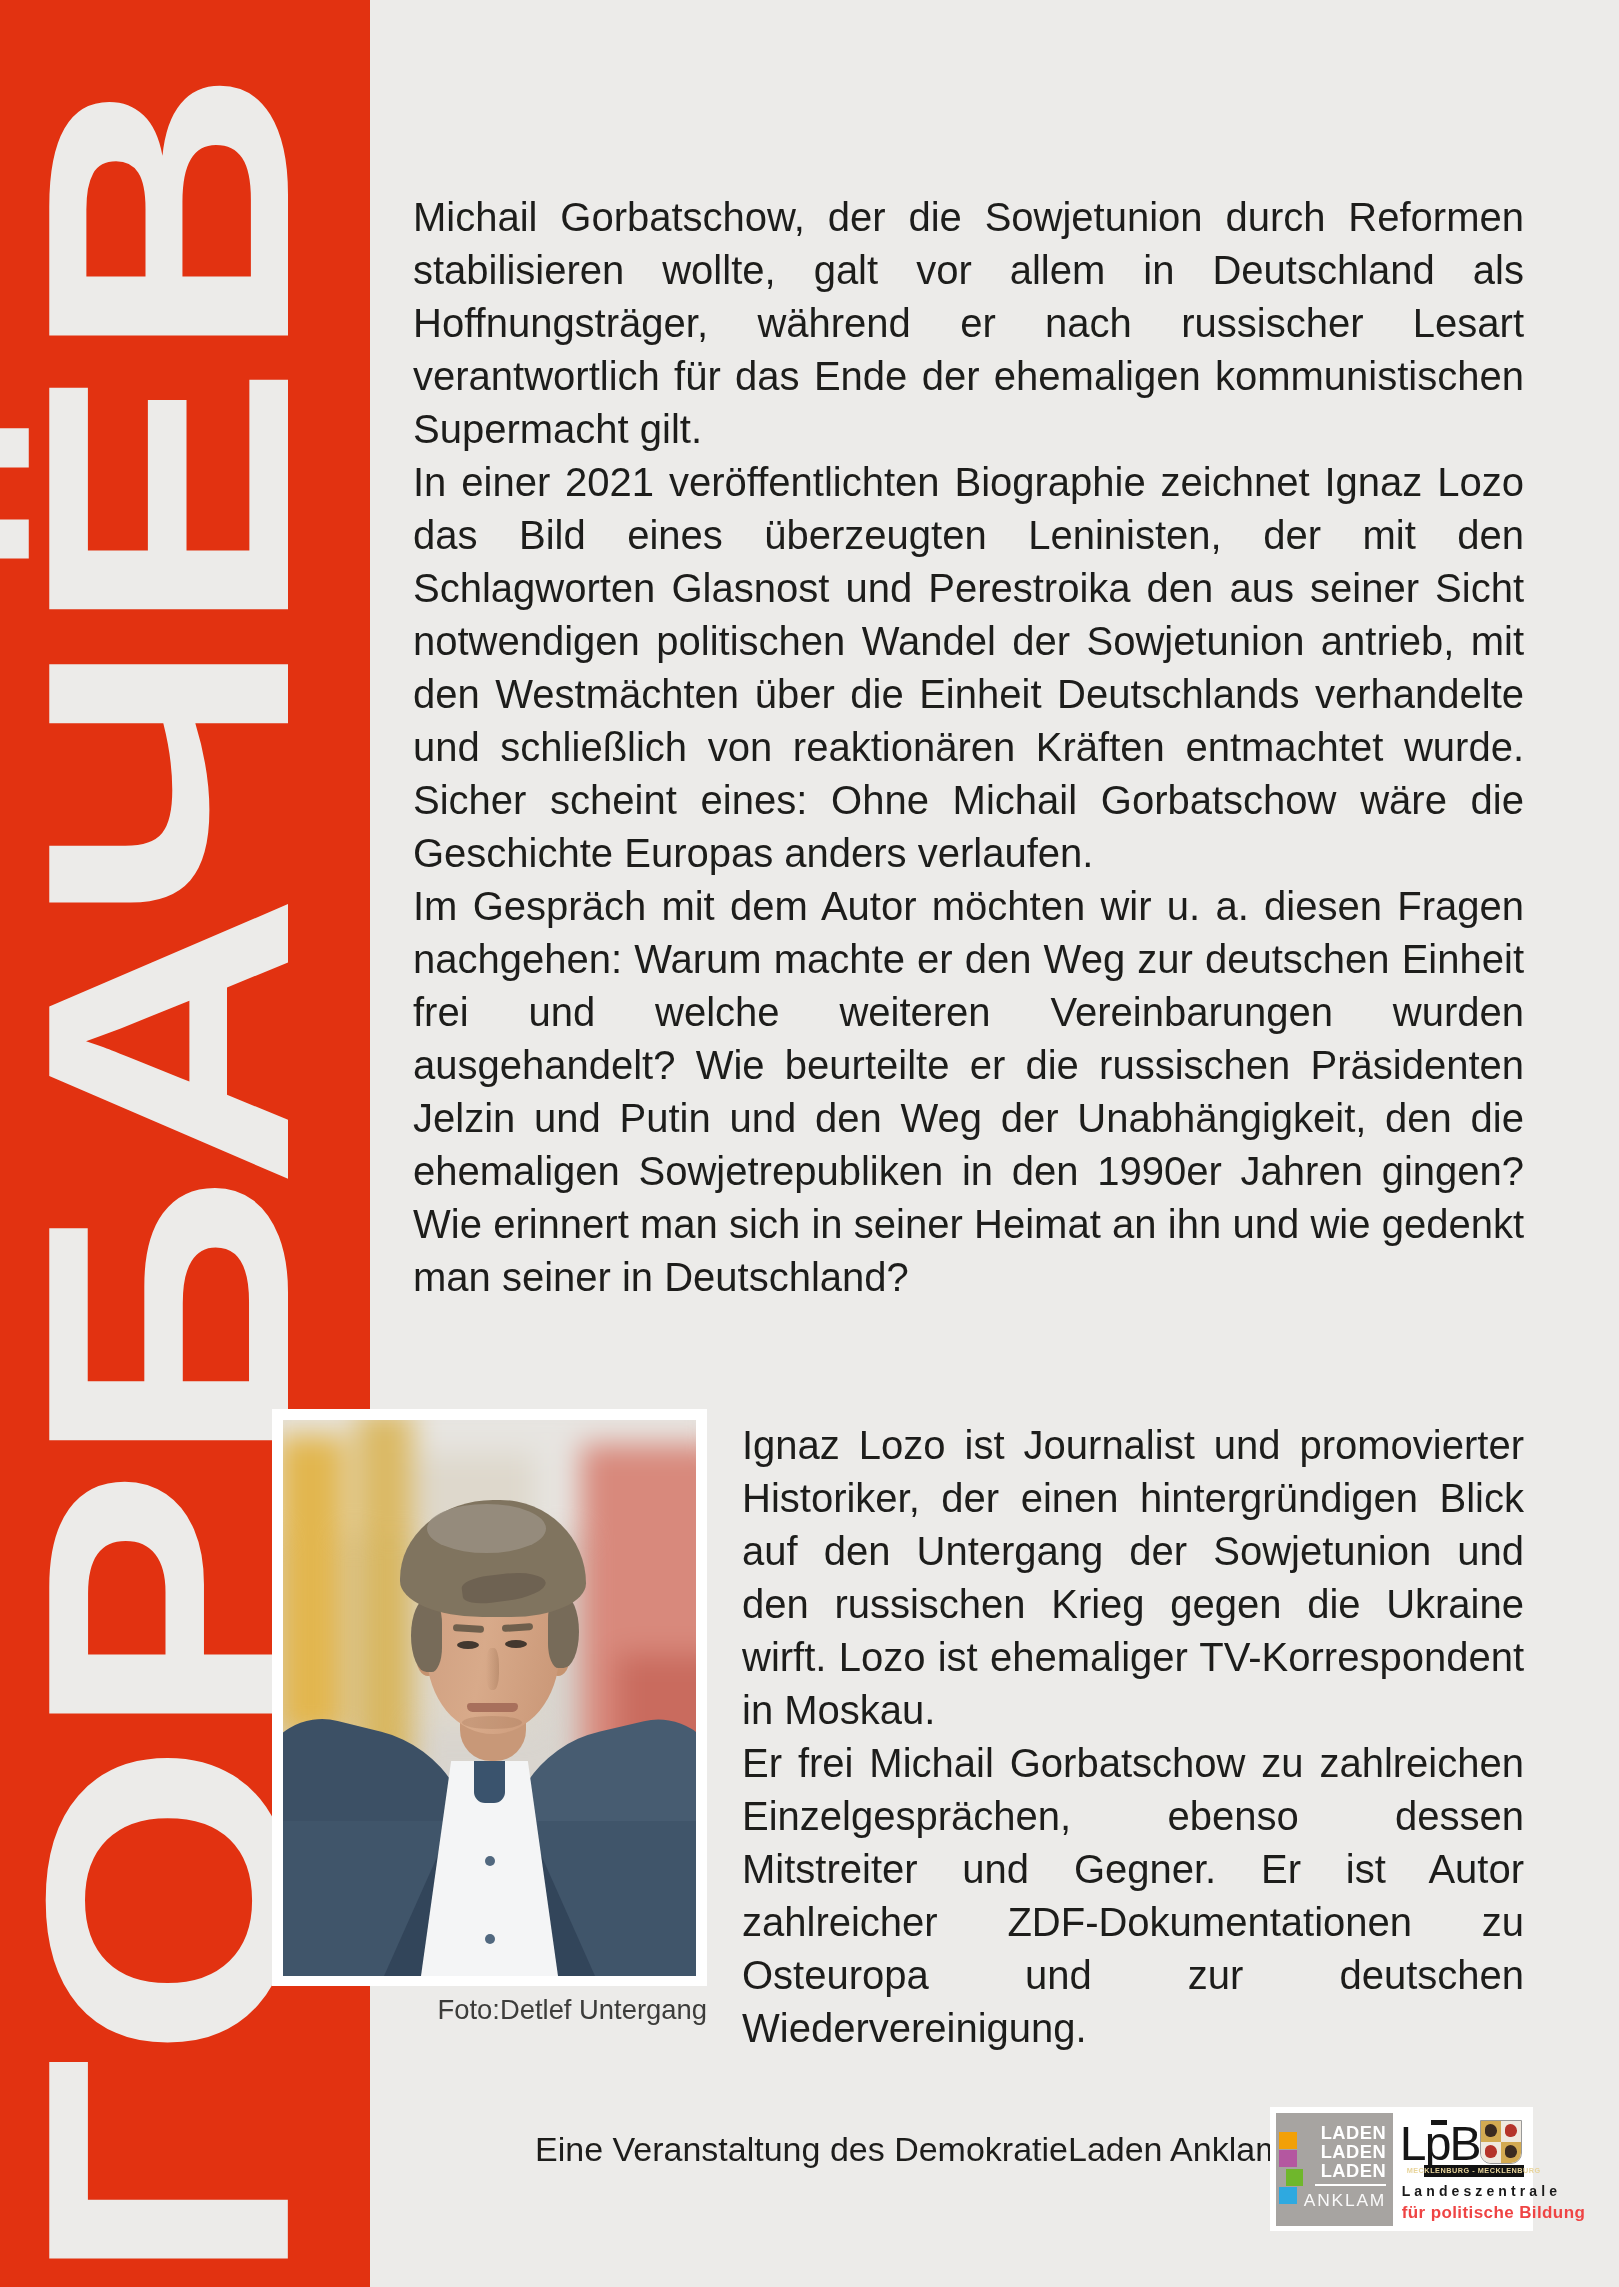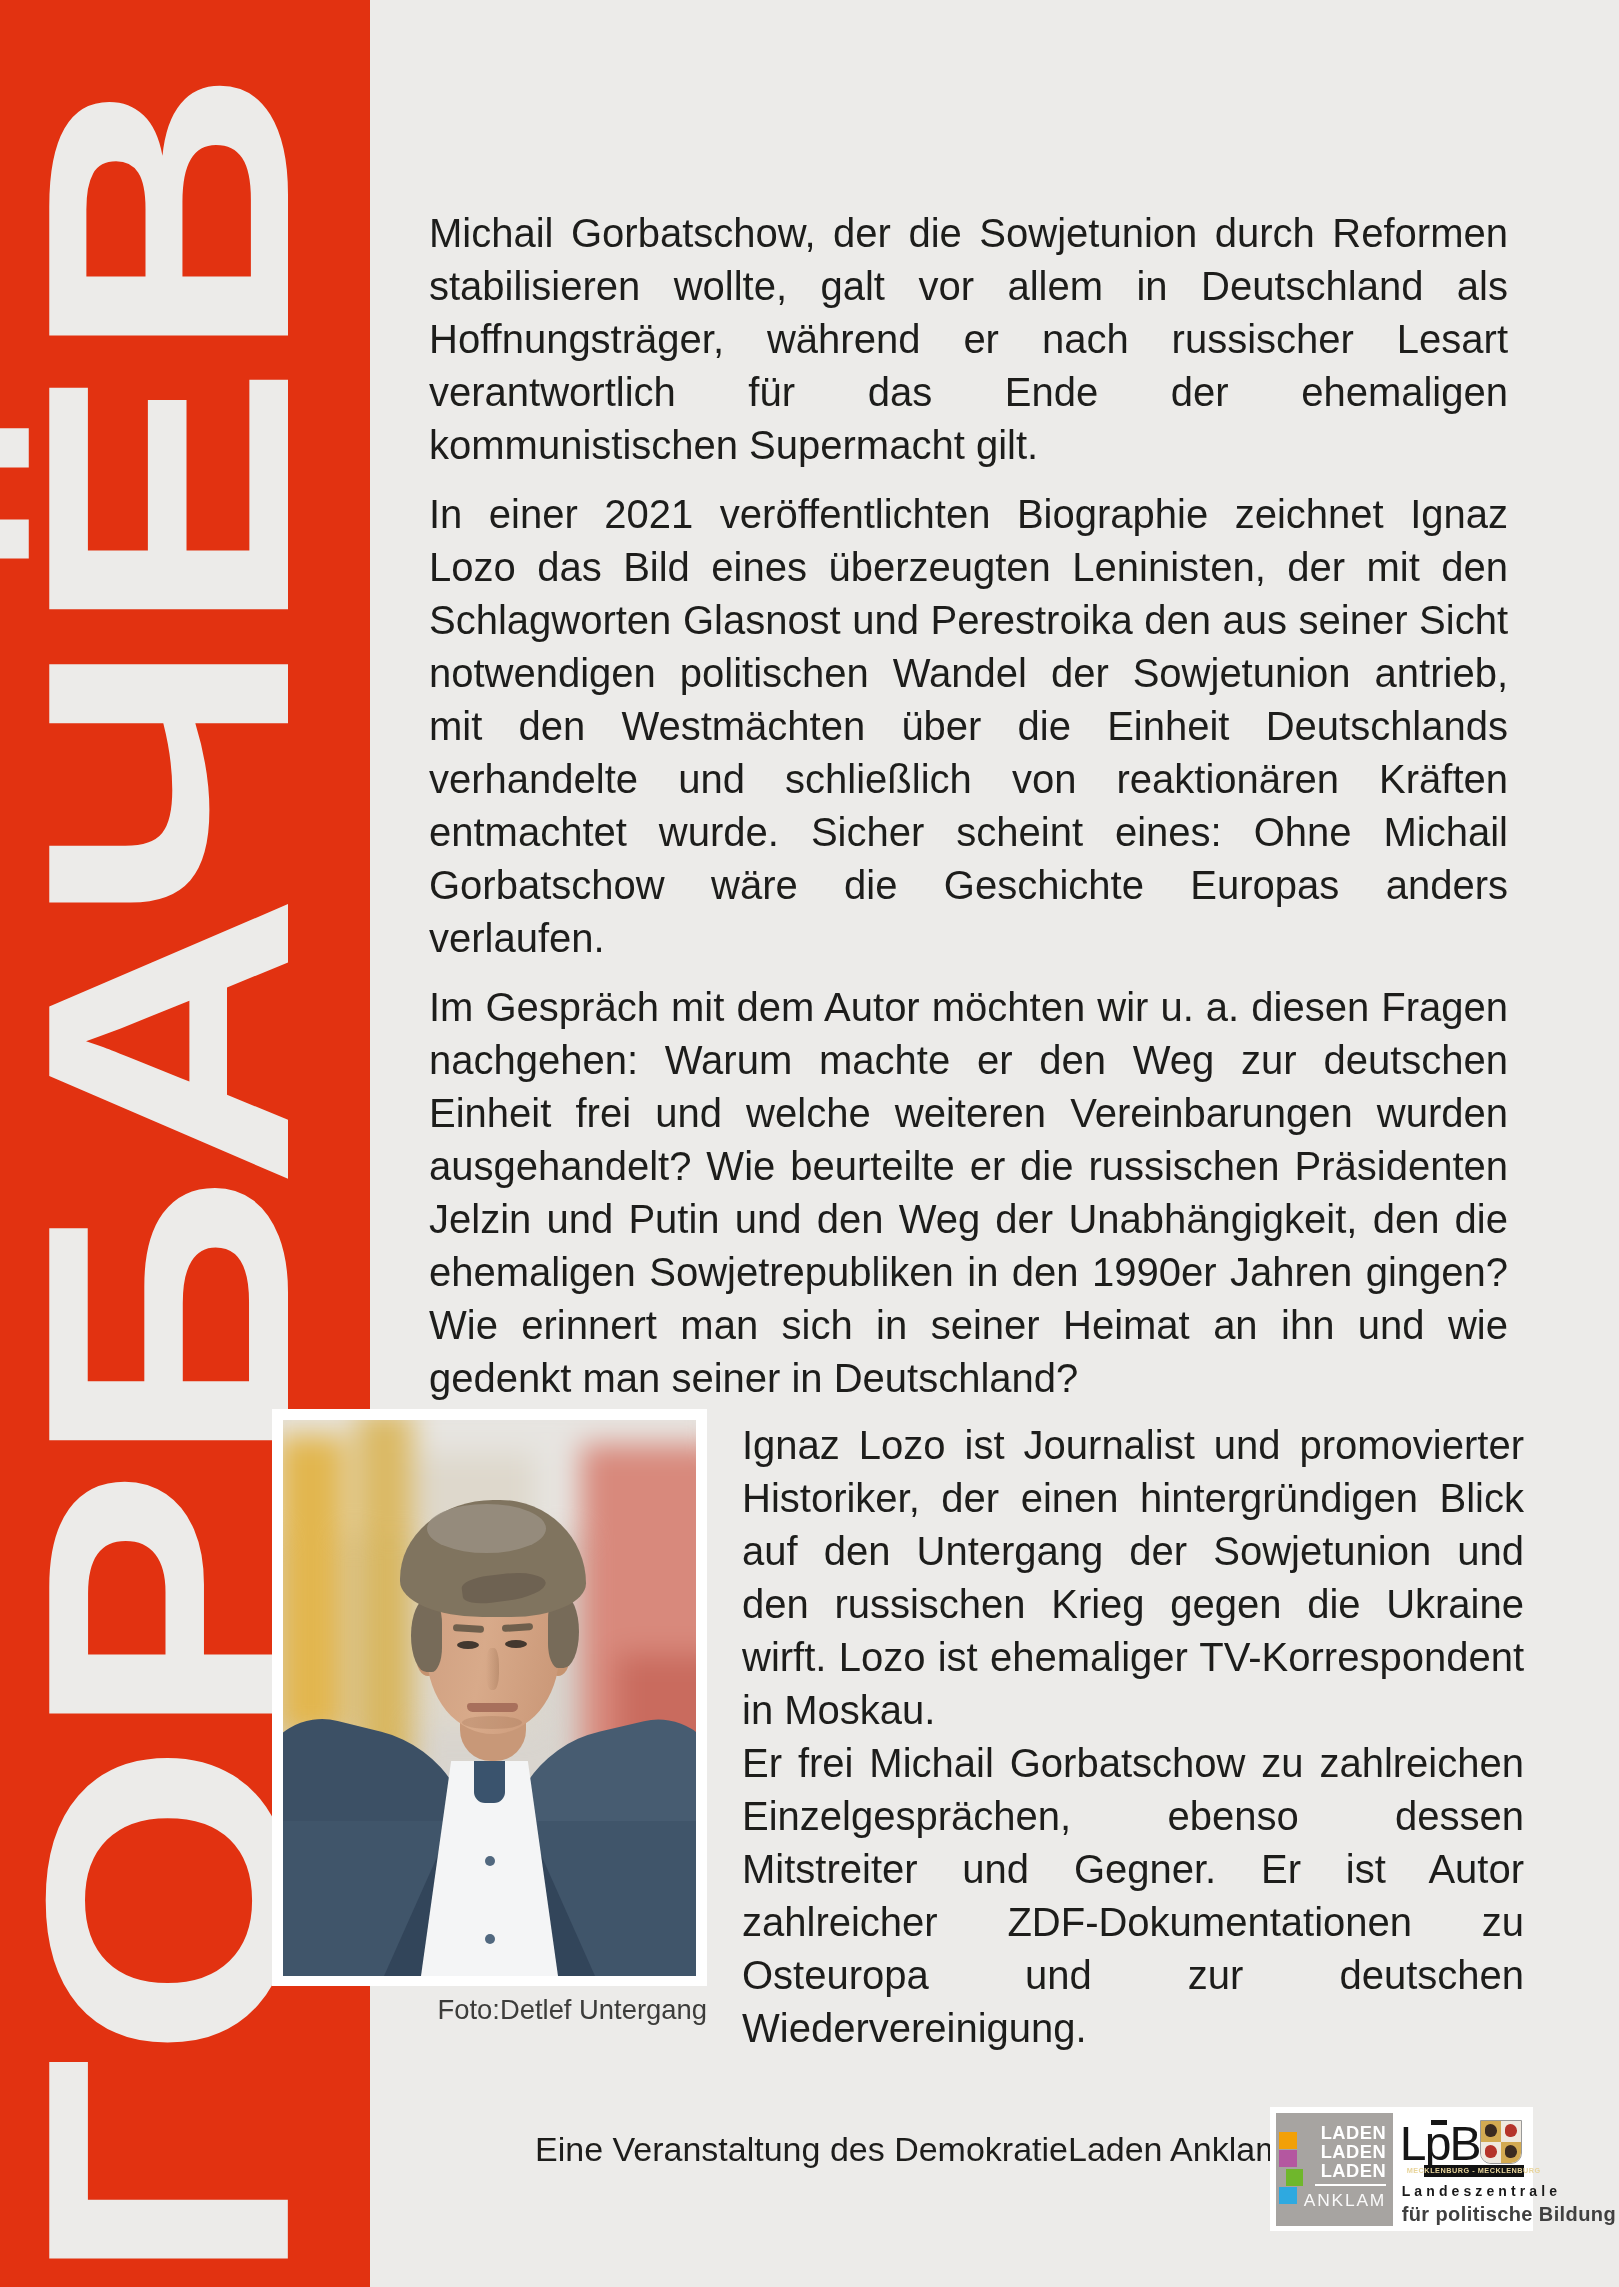--- a/index.html
+++ b/index.html
@@ -36,21 +36,21 @@
     font-size:347px;font-weight:700;letter-spacing:0px;
     color:var(--page-bg);
     white-space:nowrap;line-height:1;
   }
   
   .article{
     position:absolute;left:413px;top:191px;width:1111px;
     font-size:40px;line-height:53px;
     text-align:justify;
   }
-  .article p{margin:16px;}
+  .article p{margin:0;}
   
   .photo-frame{
     position:absolute;left:272px;top:1409px;width:435px;height:577px;
     background:#ffffff;padding:11px;z-index:5;
   }
   .photo{
     position:relative;width:413px;height:556px;overflow:hidden;background:#d9d5cf;
   }
   .photo-blur{position:absolute;inset:-22px;filter:blur(14.6px);}
   .blob{position:absolute;}
@@ -144,21 +144,21 @@
   .q.white{background:#efe9df;}
   .charge{position:absolute;left:3.7px;top:3.7px;width:12.8px;height:12.8px;border-radius:45% 55% 50% 40%;}
   .charge.bull{background:#3b2b20;}
   .charge.griffin{background:var(--lpb-red);}
   .lpb-band{
     position:absolute;left:25.6px;top:52px;right:3.7px;height:12.8px;background:#121212;
     color:#e8d49a;font-size:7.3px;font-weight:700;letter-spacing:0.5px;
     display:flex;align-items:center;justify-content:center;white-space:nowrap;
   }
   .lpb-l1{position:absolute;left:3.7px;top:70px;font-size:14px;font-weight:600;letter-spacing:4.1px;color:#1a1a1a;white-space:nowrap;}
-  .lpb-l2{position:absolute;left:3.7px;top:90px;font-size:20px;font-weight:700;letter-spacing:0.4px;color:#404040;white-space:nowrap;}
+  .lpb-l2{position:absolute;left:3.7px;top:90px;font-size:17px;font-weight:700;letter-spacing:0.4px;color:#ef4444;white-space:nowrap;}
 </style>
 </head>
 <body>
 
 <div id="page">
 
   <div class="red-band">
     <div class="banner-word">ГОРБАЧЁВ</div>
   </div>
 

